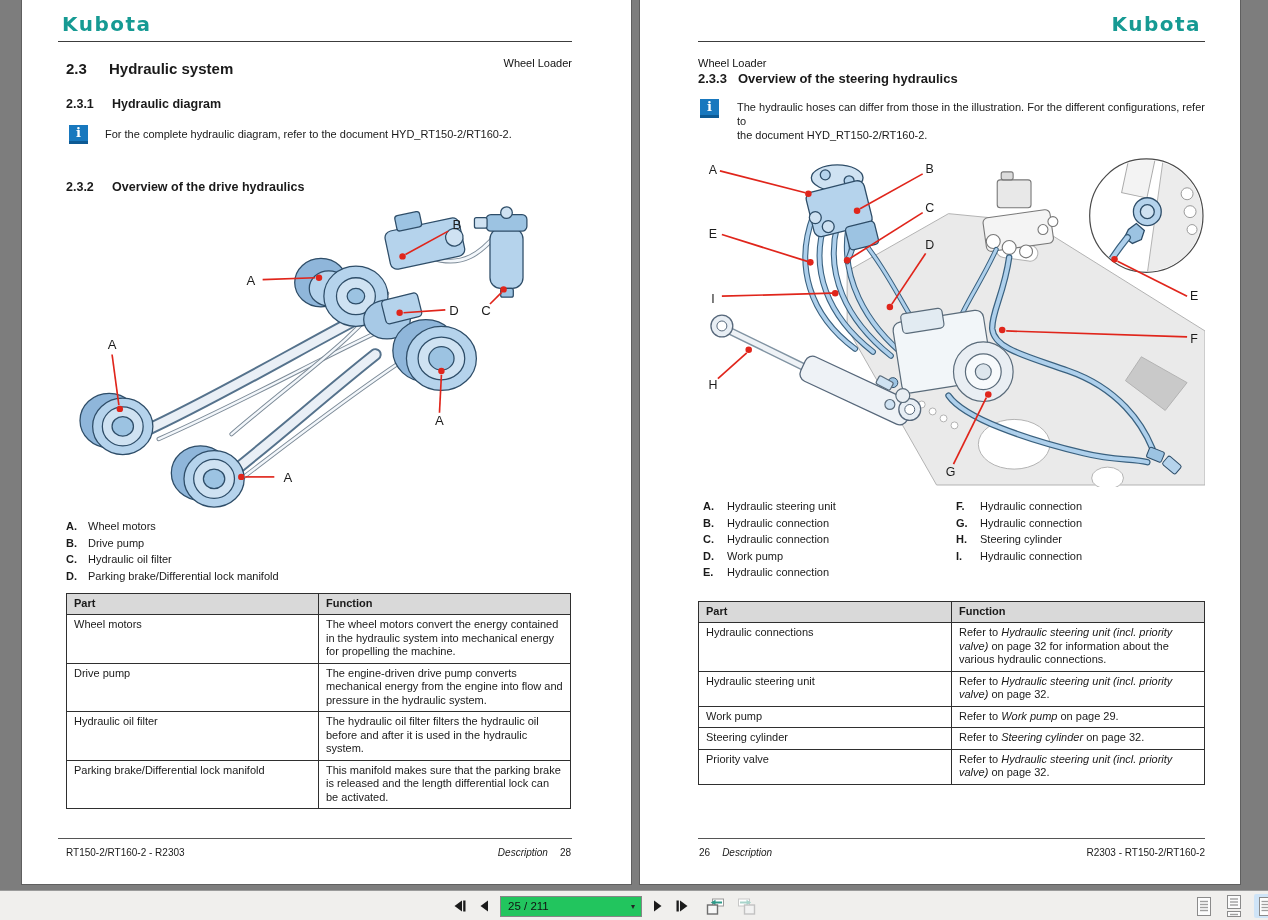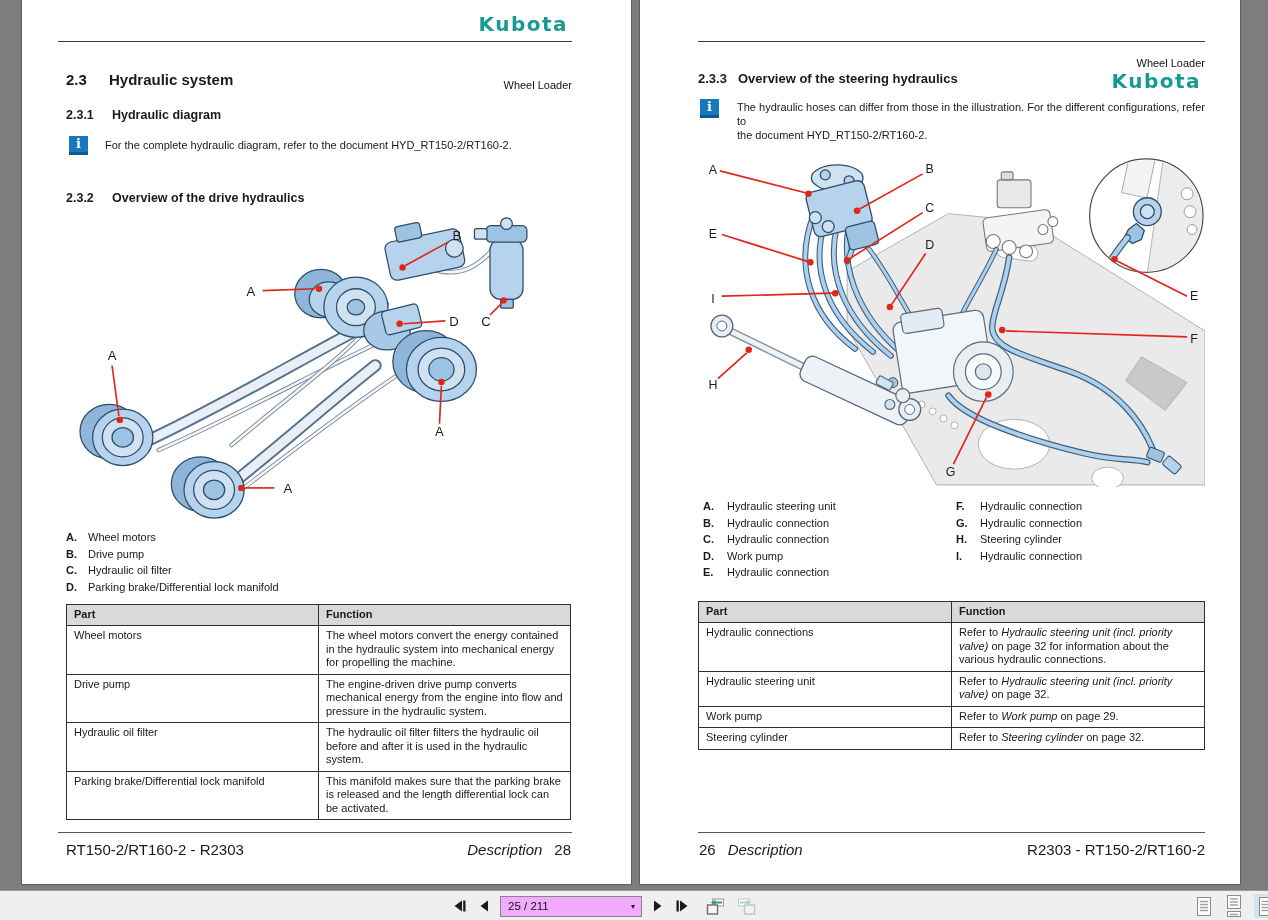--- a/index.html
+++ b/index.html
@@ -3,56 +3,56 @@
 <meta charset="utf-8">
 <style>
   html,body{margin:0;padding:0;width:1268px;height:920px;overflow:hidden;background:#7d7d7d;
     font-family:"Liberation Sans",sans-serif;color:#1a1a1a;position:relative;}
   .page{position:absolute;top:-1px;height:886px;background:#fff;border:1px solid #5f5f5f;box-sizing:border-box;}
   #left-page{left:21px;width:611px;}
   #right-page{left:639px;width:602px;}
   .page-header{position:absolute;top:13px;}
   #left-page .page-header{left:36px;width:514px;}
   #right-page .page-header{left:58px;width:507px;}
-  .hdr-row{display:flex;justify-content:space-between;align-items:flex-end;height:24px;flex-direction:column;}
+  .hdr-row{display:flex;justify-content:space-between;height:24px;}
   .logo{font-family:"DejaVu Sans",sans-serif;font-weight:bold;font-size:20px;letter-spacing:1.5px;color:#169a93;line-height:22px;padding:0 4px;}
   .doc-type{font-size:11px;color:#111;padding-bottom:1px;margin-top:44px;}
   .hdr-rule{border-top:1px solid #3c3c3c;margin-top:4px;}
   .content{position:absolute;top:41px;}
   #left-page .content{left:44px;width:506px;}
   #right-page .content{left:58px;width:507px;}
-  .h1{display:flex;font-size:15px;font-weight:bold;margin-top:30px;}
+  .h1{display:flex;font-size:15px;font-weight:bold;margin-top:19px;}
   .h1 .num{width:43px;}
   .h2{display:flex;font-size:12.5px;font-weight:bold;}
   .h2 .num{width:46px;}
   #right-page .h2 .num{width:40px;}
   .note{display:flex;align-items:flex-start;font-size:11px;line-height:14px;}
   .info-icon{flex:0 0 19px;width:19px;height:16px;background:#1878be;border-bottom:3px solid #0d5a94;
     color:#fff;text-align:center;font:bold 13px/16px "DejaVu Serif",serif;}
   .legend{font-size:11px;}
   .lrow{display:flex;margin-bottom:4.5px;}
   .lkey{font-weight:bold;width:22px;flex:0 0 22px;}
   .ptable{border-collapse:collapse;font-size:11px;table-layout:fixed;}
   .ptable th,.ptable td{border:1px solid #2f2f2f;text-align:left;vertical-align:top;
     padding:3px 7px 4px;line-height:13.5px;}
   .ptable th{background:#d9d9d9;font-size:11px;}
   .page-footer{position:absolute;bottom:26px;}
   #left-page .page-footer{left:36px;width:514px;}
   #right-page .page-footer{left:58px;width:507px;}
   .ftr-rule{border-top:1px solid #555;}
-  .ftr-row{display:flex;justify-content:space-between;font-size:15px;margin-top:8px;padding:0 1px 0 8px;}
+  .ftr-row{display:flex;justify-content:space-between;font-size:10px;margin-top:8px;padding:0 1px 0 8px;}
   #right-page .ftr-row{padding:0 0 0 1px;}
   .ftr-group{display:flex;gap:12px;}
   .diagram{display:block;}
   
   #toolbar{position:absolute;left:0;top:890px;width:1268px;height:30px;background:#f0efed;
     border-top:1px solid #9b9b9b;box-sizing:border-box;}
   .nav{position:absolute;left:452px;top:3px;display:flex;align-items:center;gap:8px;height:24px;}
   .tbtn{display:flex;align-items:center;justify-content:center;width:16px;height:22px;cursor:default;}
-  .combo{width:142px;height:21px;background:#f0abfc;border:1px solid #868686;display:flex;align-items:center;box-sizing:border-box;}
+  .combo{width:142px;height:21px;background:#22c55e;border:1px solid #868686;display:flex;align-items:center;box-sizing:border-box;}
   .combo input{border:none;outline:none;background:transparent;flex:1;min-width:0;
     font:11.5px "Liberation Sans",sans-serif;padding:0 0 0 7px;color:#111;}
   .caret{flex:0 0 16px;text-align:center;font-size:8px;color:#222;line-height:19px;}
   .viewbtn{display:flex;align-items:center;justify-content:center;width:24px;height:22px;}
   .layouts{position:absolute;left:1194px;top:3px;display:flex;gap:10px;align-items:center;height:24px;}
   .laybtn{display:flex;align-items:center;justify-content:center;width:20px;height:24px;}
   .laybtn.selected{background:#cfe4f7;border-radius:2px;width:34px;}
   i{font-style:italic;}
 </style>
 </head>
@@ -476,20 +476,24 @@
         <td><span>Refer to </span><i>Hydraulic steering unit (incl. priority valve)</i><span> on page 32.</span></td>
       </tr>
       <tr>
         <td>Work pump</td>
         <td><span>Refer to </span><i>Work pump</i><span> on page 29.</span></td>
       </tr>
       <tr>
         <td>Steering cylinder</td>
         <td><span>Refer to </span><i>Steering cylinder</i><span> on page 32.</span></td>
       </tr>
+      <tr>
+        <td>Priority valve</td>
+        <td><span>Refer to </span><i>Hydraulic steering unit (incl. priority valve)</i><span> on page 32.</span></td>
+      </tr>
     </tbody>
       </table>
   </div>
 
   <div class="page-footer">
     <div class="ftr-rule"></div>
     <div class="ftr-row">
       <span class="ftr-group">
         <span>26</span>
         <i>Description</i>

